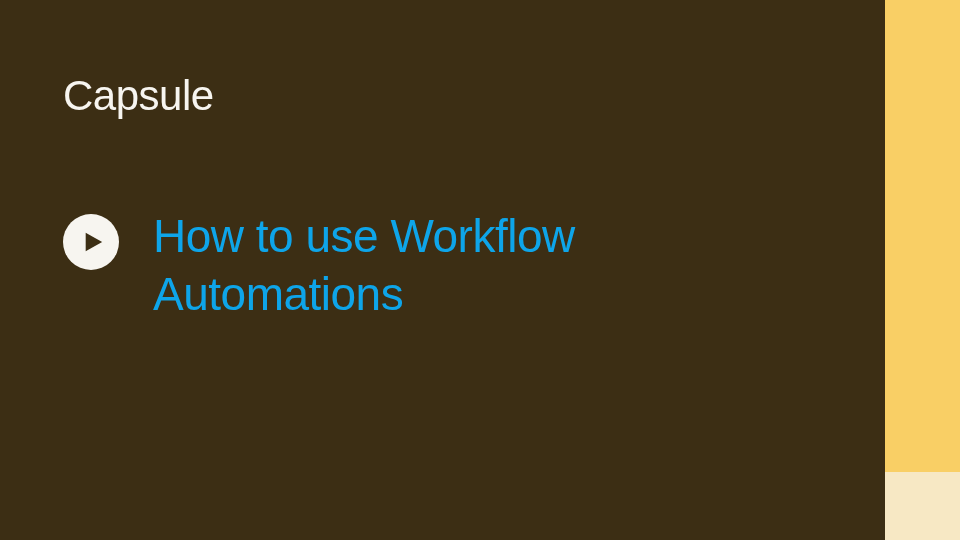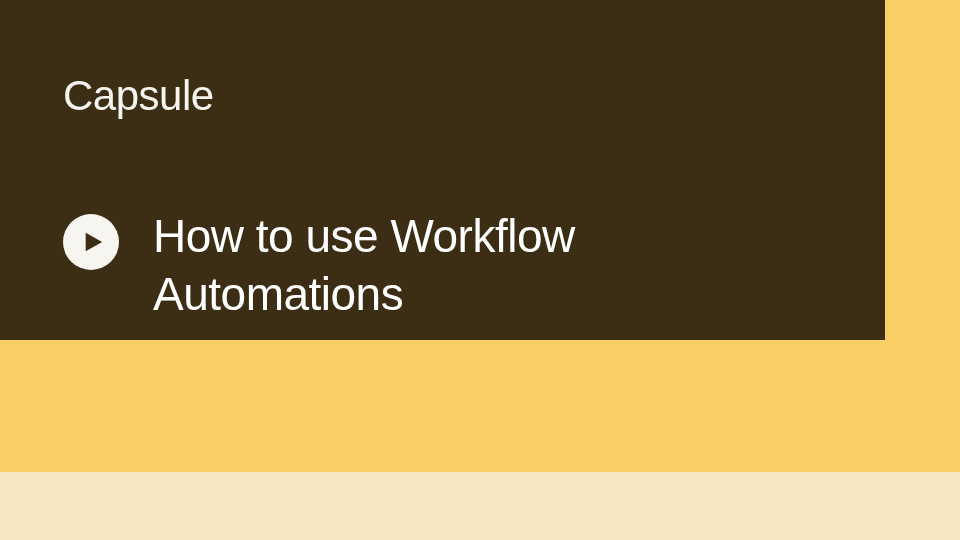--- a/index.html
+++ b/index.html
@@ -9,21 +9,21 @@
       font-family: -apple-system, BlinkMacSystemFont, "Segoe UI", Helvetica, Arial, sans-serif;
       background: #F9CF65;
       overflow: hidden;
       position: relative;
     }
     .main-panel {
       position: absolute;
       left: 0;
       top: 0;
       width: 885px;
-      height: 340px;
+      height: 540px;
       background: #3C2E14;
     }
     .brand {
       position: absolute;
       left: 63px;
       top: 72px;
       color: #F7F5F0;
       font-size: 42px;
       font-weight: 500;
       letter-spacing: -0.5px;
@@ -46,21 +46,21 @@
       justify-content: center;
       flex-shrink: 0;
       margin-top: 6px;
     }
     .play-button svg {
       width: 22px;
       height: 22px;
       margin-left: 4px;
     }
     .title {
-      color: #ffffff;
+      color: #0ea5e9;
       font-size: 46px;
       font-weight: 500;
       line-height: 1.25;
       letter-spacing: -0.5px;
       max-width: 600px;
     }
     .bottom-band {
       position: absolute;
       left: 0;
       top: 472px;

